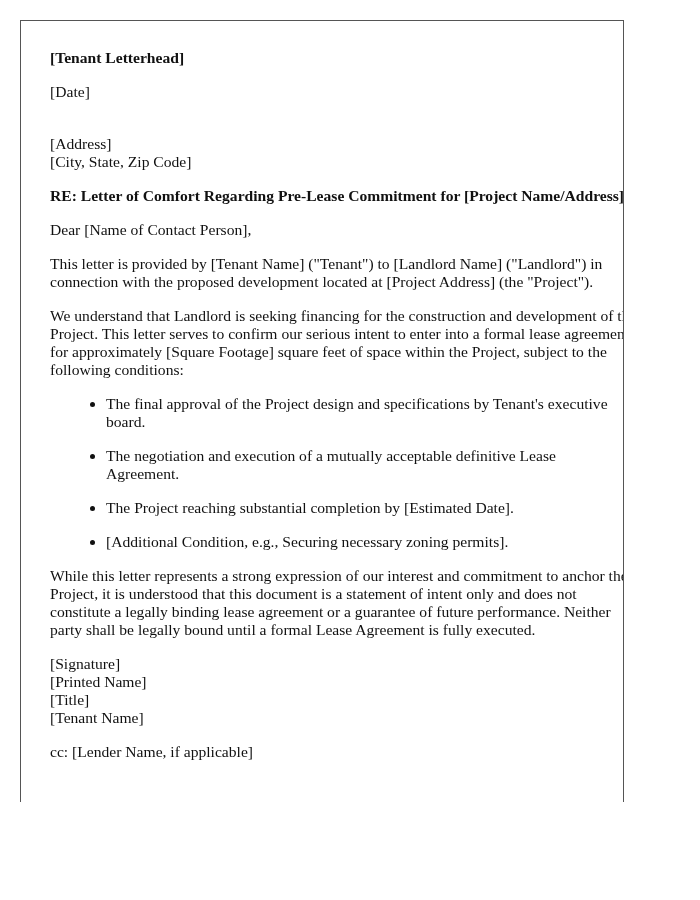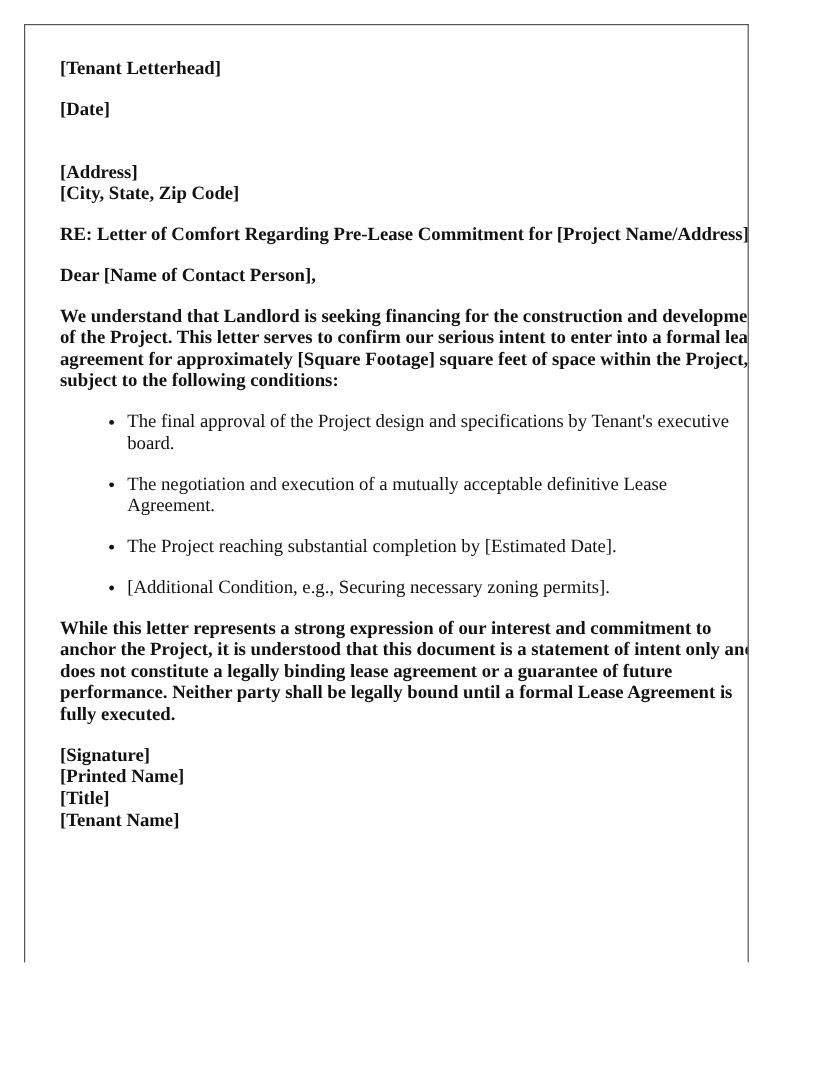--- a/index.html
+++ b/index.html
@@ -6,47 +6,49 @@
   body { width:700px; height:900px; position:relative; overflow:hidden; }
   .frame {
     position:absolute; left:20px; top:20px; width:604px; height:782px;
     border-left:1px solid #555; border-right:1px solid #555; border-top:1px solid #555;
     box-sizing:border-box; overflow:hidden;
   }
   .page {
     position:absolute; left:29px; top:28px; width:590px;
     font-family:"Liberation Serif", serif; font-size:15.6px; line-height:18px; color:#111;
   }
-  p { margin:0 0 16px 0;font-weight:bold; }
+  p { margin:0 0 16px 0; }
   .bold { font-weight:bold; }
   ul { margin:0 0 16px 0; padding-left:40px; }
   li { margin:16px; }
 </style>
 </head>
 <body>
 
 <div class="frame">
   <div class="page">
     <p class="bold">[Tenant Letterhead]</p>
     <p>[Date]</p>
     <p>
       <br>
       <span>[Address]</span><br>
       <span>[City, State, Zip Code]</span>
     </p>
     <p class="bold">RE: Letter of Comfort Regarding Pre-Lease Commitment for [Project Name/Address]</p>
     <p>Dear [Name of Contact Person],</p>
+    <p>This letter is provided by [Tenant Name] ("Tenant") to [Landlord Name] ("Landlord") in connection with the proposed development located at [Project Address] (the "Project").</p>
     <p>We understand that Landlord is seeking financing for the construction and development of the Project. This letter serves to confirm our serious intent to enter into a formal lease agreement for approximately [Square Footage] square feet of space within the Project, subject to the following conditions:</p>
     <ul>
       <li>The final approval of the Project design and specifications by Tenant's executive board.</li>
       <li>The negotiation and execution of a mutually acceptable definitive Lease Agreement.</li>
       <li>The Project reaching substantial completion by [Estimated Date].</li>
       <li>[Additional Condition, e.g., Securing necessary zoning permits].</li>
     </ul>
     <p>While this letter represents a strong expression of our interest and commitment to anchor the Project, it is understood that this document is a statement of intent only and does not constitute a legally binding lease agreement or a guarantee of future performance. Neither party shall be legally bound until a formal Lease Agreement is fully executed.</p>
     <p>
       <span>[Signature]</span><br>
       <span>[Printed Name]</span><br>
       <span>[Title]</span><br>
       <span>[Tenant Name]</span>
     </p>
+    <p>cc: [Lender Name, if applicable]</p>
   </div>
 </div>
 
 </body></html>

